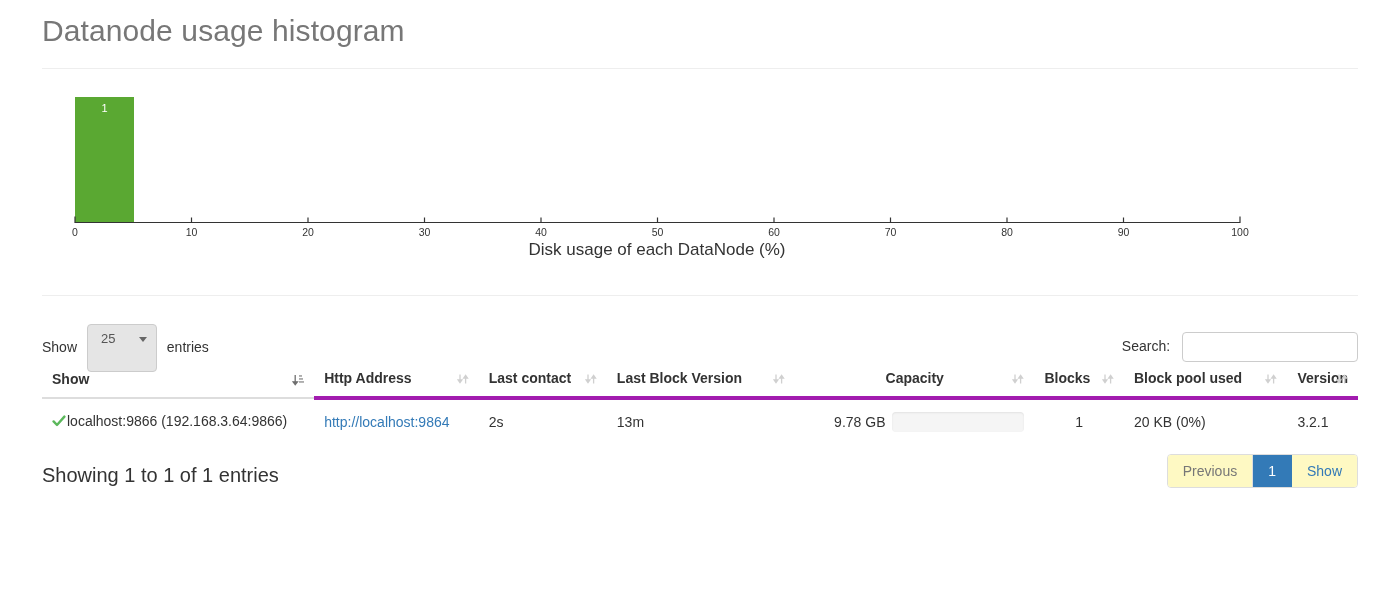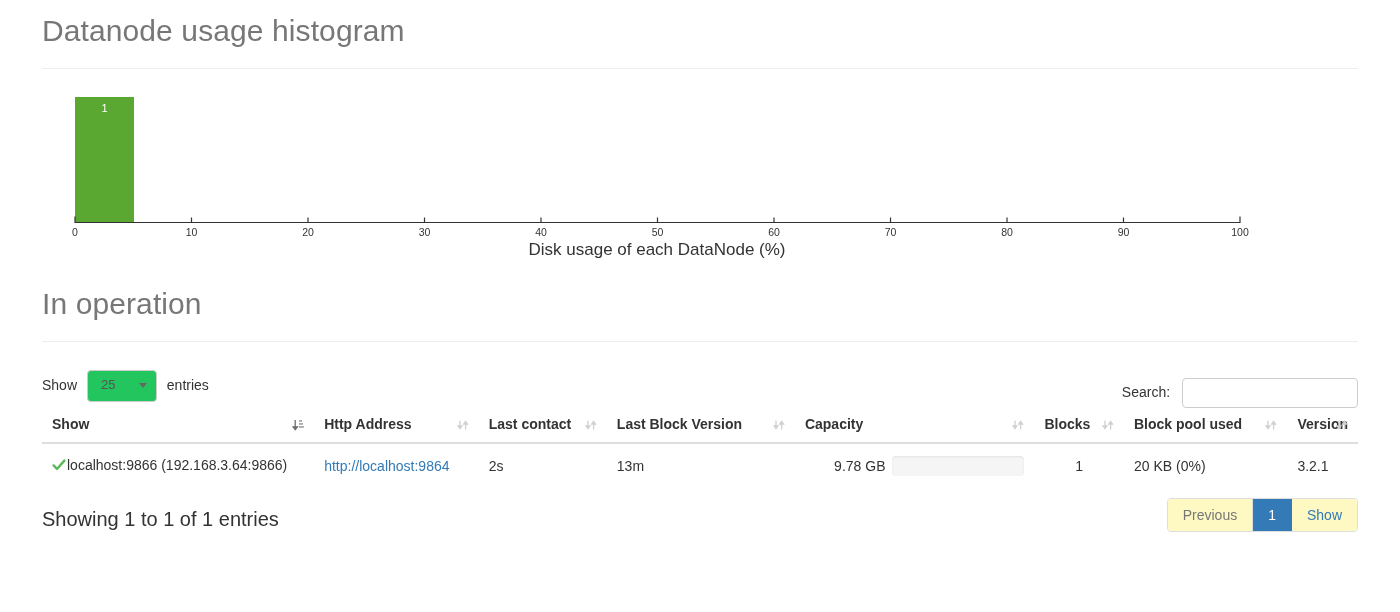--- a/index.html
+++ b/index.html
@@ -62,25 +62,25 @@
     top: 6px;
     white-space: nowrap;
     font-size: 14px;
     color: #333;
   }
   .length-select {
     display: inline-block;
     vertical-align: middle;
     position: relative;
     width: 70px;
-    height: 32px;
+    height: 48px;
     margin: 0 6px;
     border: 1px solid #cccccc;
     border-radius: 4px;
-    background: #22c55e;
+    background: #e5e5e5;
     box-sizing: border-box;
   }
   .length-select .sel-value {
     position: absolute;
     left: 13px;
     top: 6px;
     font-size: 13px;
     color: #555;
   }
   .length-select .caret {
@@ -137,21 +137,21 @@
   .sort-ico {
     position: absolute;
     right: 10px;
     top: 50%;
     transform: translateY(-50%);
     width: 12px;
     height: 14px;
   }
   table.dn-table tbody td {
     padding: 12px 10px;
-    border-top: 1px solid #a21caf;
+    border-top: 4px solid #a21caf;
     color: #333333;
     vertical-align: middle;
     white-space: nowrap;
   }
   table.dn-table tbody tr td:first-child { border-top: 1px solid #dddddd; }
 
   .check-ico {
     display: inline-block;
     vertical-align: -2px;
     margin-right: 1px;
@@ -264,21 +264,20 @@
         <text x="848.5" y="163">70</text>
         <text x="965" y="163">80</text>
         <text x="1081.5" y="163">90</text>
         <text x="1198" y="163">100</text>
       </g>
 
       <text x="615" y="182" text-anchor="middle" font-family="Liberation Sans, sans-serif" font-size="17" fill="#333333">Disk usage of each DataNode (%)</text>
     </svg>
   </div>
 
-  <h2 class="section-heading">In operation</h2>
   <hr class="section-rule">
 
   <div class="table-controls">
     <div class="length-control">
       <span>Show</span>
       <span class="length-select">
         <span class="sel-value">25</span>
         <span class="caret"></span>
       </span>
       <span>entries</span>
@@ -324,21 +323,21 @@
         </th>
         <th style="width:198px">
           <span class="hdr-label">Last Block Version</span>
           <span class="sort-ico">
             <svg width="12" height="14" viewBox="0 0 12 14">
               <path d="M3 2.4 L3 9.4 M3 10.6 L1.1 7.9 L4.9 7.9 Z" fill="#d0d0d0" stroke="#d0d0d0" stroke-width="1.3"></path>
               <path d="M8.6 11.6 L8.6 4.6 M8.6 3.4 L10.5 6.1 L6.7 6.1 Z" fill="#d0d0d0" stroke="#d0d0d0" stroke-width="1.3"></path>
             </svg>
           </span>
         </th>
-        <th style="width:240px; ">
+        <th style="width:240px; text-align:center">
           <span class="hdr-label">Capacity</span>
           <span class="sort-ico">
             <svg width="12" height="14" viewBox="0 0 12 14">
               <path d="M3 2.4 L3 9.4 M3 10.6 L1.1 7.9 L4.9 7.9 Z" fill="#d0d0d0" stroke="#d0d0d0" stroke-width="1.3"></path>
               <path d="M8.6 11.6 L8.6 4.6 M8.6 3.4 L10.5 6.1 L6.7 6.1 Z" fill="#d0d0d0" stroke="#d0d0d0" stroke-width="1.3"></path>
             </svg>
           </span>
         </th>
         <th style="width:86px">
           <span class="hdr-label">Blocks</span>

